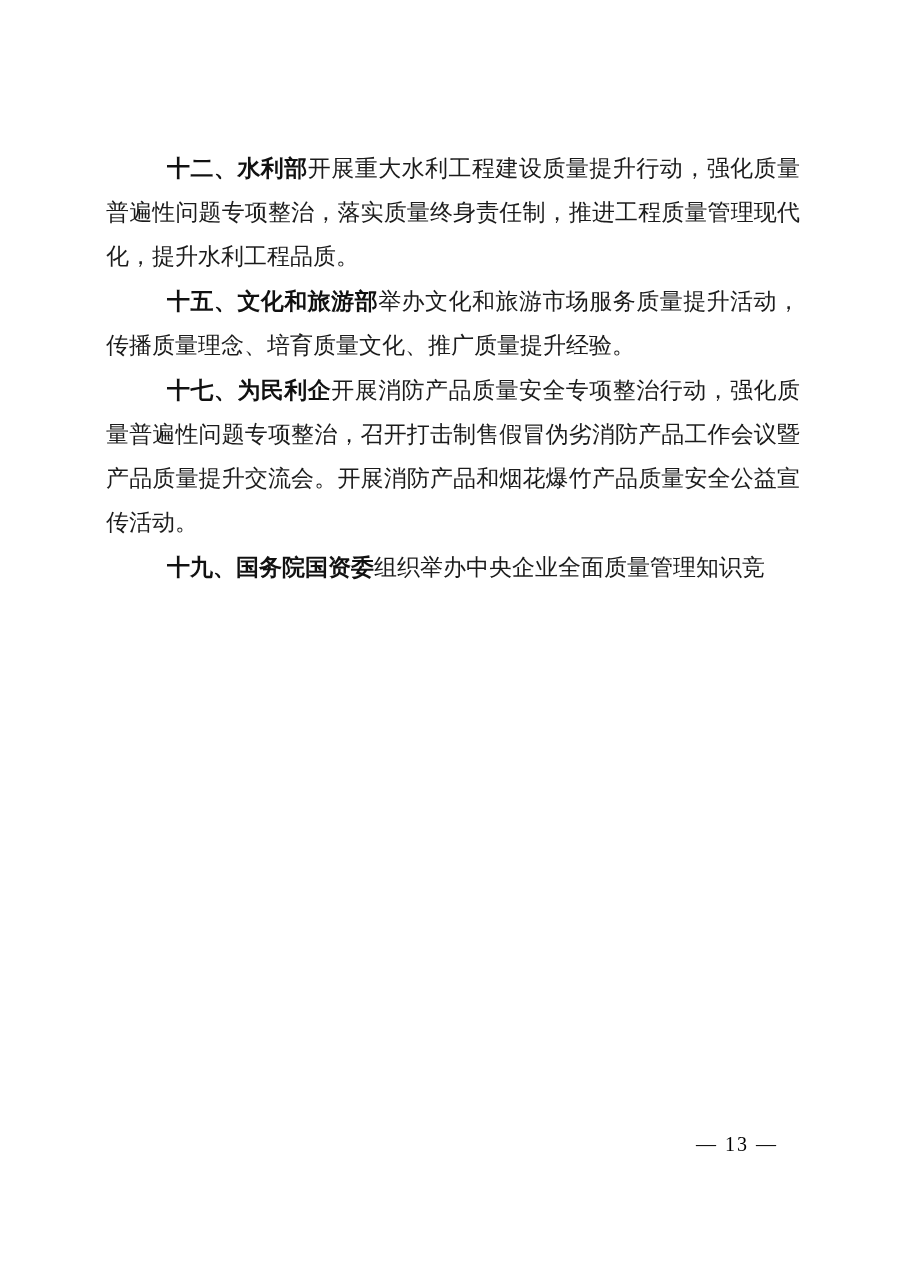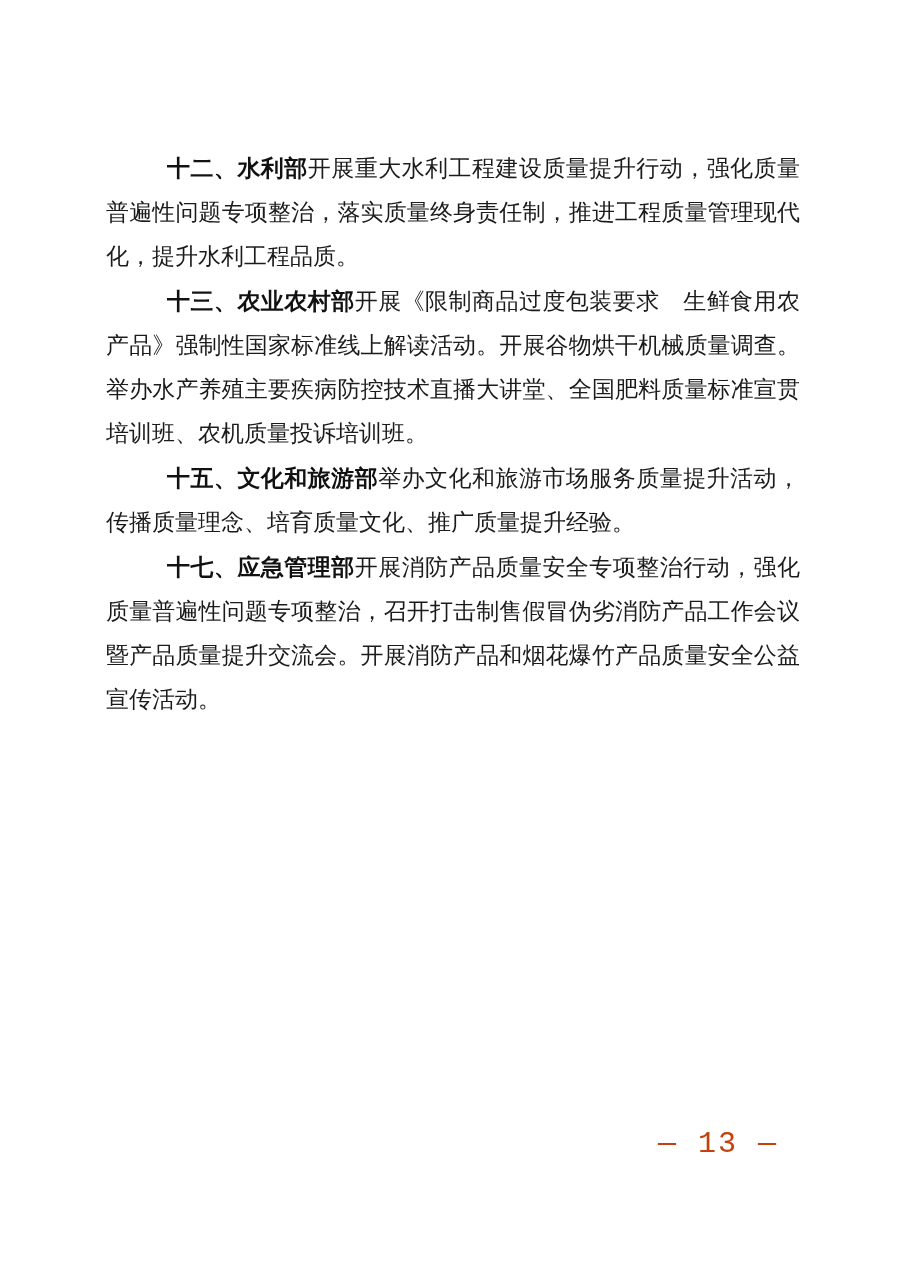--- a/index.html
+++ b/index.html
@@ -38,42 +38,42 @@
   }
   .lead {
     font-family: "Liberation Sans", "DejaVu Sans", sans-serif;
     font-weight: 700;
     color: #111111;
   }
   .footer {
     position: absolute;
     top: 1130px;
     right: 122px;
-    font-size: 30px;
+    font-size: 20px;
     line-height: 28px;
-    color: #c2410c;
+    color: #000000;
     letter-spacing: 2px;
-    font-family: Liberation Mono, monospace;
+    font-family: Liberation Serif, serif;
     white-space: nowrap;
   }
 </style>
 </head>
 <body>
 
 <div class="page">
   <div class="content">
 
     <p class="para"><span class="lead">十二、水利部</span><span class="body-text">开展重大水利工程建设质量提升行动，强化质量普遍性问题专项整治，落实质量终身责任制，推进工程质量管理现代化，提升水利工程品质。</span></p>
 
-    <p class="para"><span class="lead">十三、农业农村部</span><span class="body-text">开展《限制商品过度包装要求　生鲜食用农产品》强制性国家标准线上解读活动。开展谷物烘干机械质量调查。举办水产养殖主要疾病防控技术直播大讲堂、全国肥料质量标准宣贯培训班、农机质量投诉培训班。</span></p>
 
 
     <p class="para"><span class="lead">十五、文化和旅游部</span><span class="body-text">举办文化和旅游市场服务质量提升活动，传播质量理念、培育质量文化、推广质量提升经验。</span></p>
 
 
-    <p class="para"><span class="lead">十七、应急管理部</span><span class="body-text">开展消防产品质量安全专项整治行动，强化质量普遍性问题专项整治，召开打击制售假冒伪劣消防产品工作会议暨产品质量提升交流会。开展消防产品和烟花爆竹产品质量安全公益宣传活动。</span></p>
+    <p class="para"><span class="lead">十七、为民利企</span><span class="body-text">开展消防产品质量安全专项整治行动，强化质量普遍性问题专项整治，召开打击制售假冒伪劣消防产品工作会议暨产品质量提升交流会。开展消防产品和烟花爆竹产品质量安全公益宣传活动。</span></p>
 
 
+    <p class="para"><span class="lead">十九、国务院国资委</span><span class="body-text">组织举办中央企业全面质量管理知识竞</span></p>
 
   </div>
 
   <div class="footer">— 13 —</div>
 </div>
 
 </body></html>

